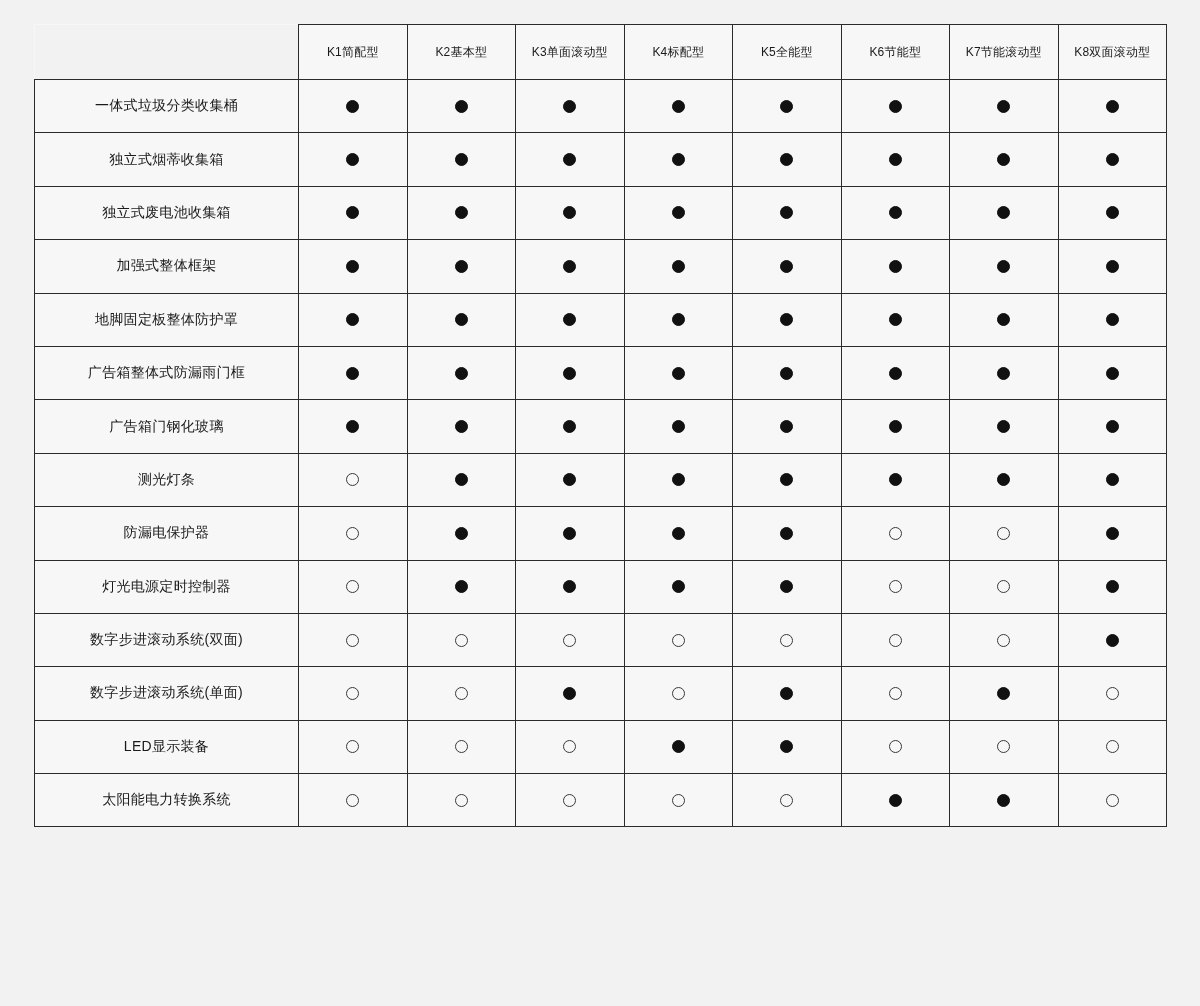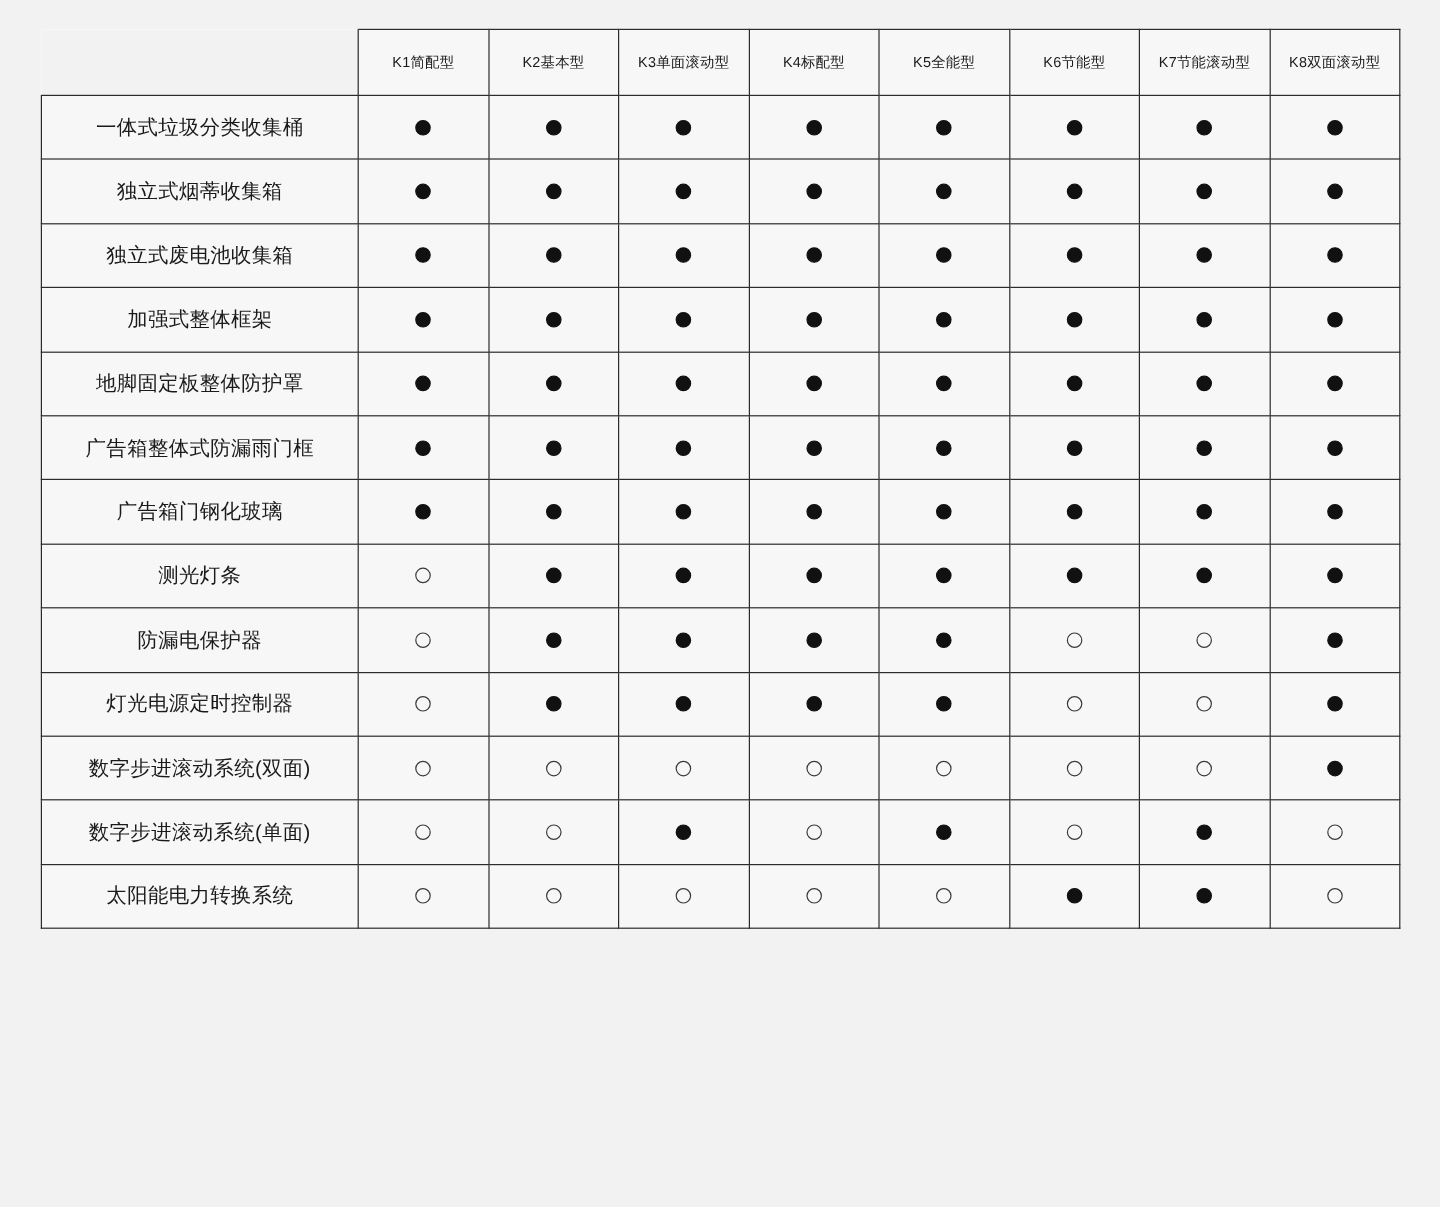--- a/index.html
+++ b/index.html
@@ -40,21 +40,21 @@
     font-size: 12px;
     letter-spacing: 0.2px;
   }
   thead th.corner {
     border-top: none;
     border-left: none;
     background: #f2f2f2;
   }
   tbody td.feature {
     height: 52.4px;
-    font-size: 17px;
+    font-size: 14px;
     letter-spacing: 0.3px;
     padding: 0 6px;
   }
   tbody td.mark {
     font-size: 0;
   }
   .dot {
     display: inline-block;
     width: 11px;
     height: 11px;
@@ -228,20 +228,31 @@
           <td class="mark"><span class="dot hollow"></span></td>
           <td class="mark"><span class="dot hollow"></span></td>
           <td class="mark"><span class="dot filled"></span></td>
           <td class="mark"><span class="dot hollow"></span></td>
           <td class="mark"><span class="dot filled"></span></td>
           <td class="mark"><span class="dot hollow"></span></td>
           <td class="mark"><span class="dot filled"></span></td>
           <td class="mark"><span class="dot hollow"></span></td>
         </tr>
         <tr>
+          <td class="feature">LED显示装备</td>
+          <td class="mark"><span class="dot hollow"></span></td>
+          <td class="mark"><span class="dot hollow"></span></td>
+          <td class="mark"><span class="dot hollow"></span></td>
+          <td class="mark"><span class="dot filled"></span></td>
+          <td class="mark"><span class="dot filled"></span></td>
+          <td class="mark"><span class="dot hollow"></span></td>
+          <td class="mark"><span class="dot hollow"></span></td>
+          <td class="mark"><span class="dot hollow"></span></td>
+        </tr>
+        <tr>
           <td class="feature">太阳能电力转换系统</td>
           <td class="mark"><span class="dot hollow"></span></td>
           <td class="mark"><span class="dot hollow"></span></td>
           <td class="mark"><span class="dot hollow"></span></td>
           <td class="mark"><span class="dot hollow"></span></td>
           <td class="mark"><span class="dot hollow"></span></td>
           <td class="mark"><span class="dot filled"></span></td>
           <td class="mark"><span class="dot filled"></span></td>
           <td class="mark"><span class="dot hollow"></span></td>
         </tr>

